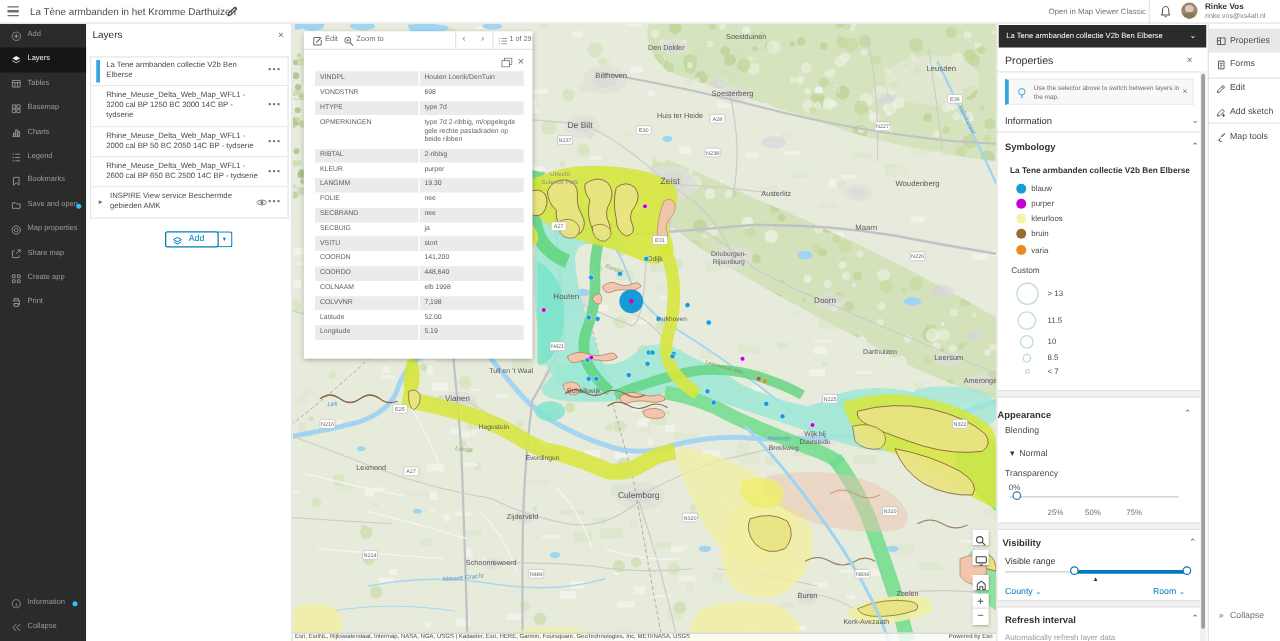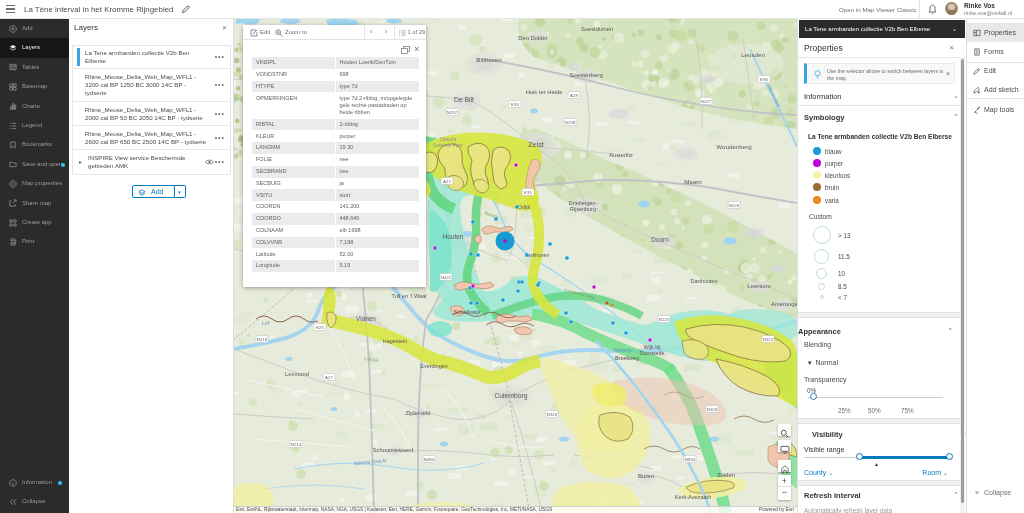--- a/index.html
+++ b/index.html
@@ -1437,21 +1437,21 @@
     </div>
     <div id="attrib"><span style="padding-left:2px;">Esri, EsriNL, Rijkswaterstaat, Intermap, NASA, NGA, USGS | Kadaster, Esri, HERE, Garmin, Foursquare, GeoTechnologies, Inc, METI/NASA, USGS</span><span style="position:absolute;right:3px;">Powered by Esri</span></div>
   </div>
 
   <div id="topbar" class="abs">
     <div class="burger abs">
         <div></div>
         <div></div>
         <div></div>
       </div>
-    <div id="title" class="abs">La Tène interval in het Kromme Rijngebied</div>
+    <div id="title" class="abs">La Tène armbanden in het Kromme Darthuizen</div>
     <svg class="abs" style="left:181px;top:4px;" width="10" height="10" viewBox="0 0 10 10">
         <path d="M1.5 8.5 L2 6.5 L6.5 2 L8 3.5 L3.5 8 Z M7 1.5 L8.5 3" fill="none" stroke="#4a4a4a" stroke-width="0.9"></path>
       </svg>
     <div id="omvc" class="abs">Open in Map Viewer Classic</div>
     <div id="tb-div" class="abs"></div>
     <svg class="abs" style="left:927px;top:4px;" width="11" height="11" viewBox="0 0 11 11">
         <path d="M5.5 1.2 C3.8 1.2 3 2.5 3 4 L3 6.5 L2 8 L9 8 L8 6.5 L8 4 C8 2.5 7.2 1.2 5.5 1.2 Z" fill="none" stroke="#4a4a4a" stroke-width="0.8"></path>
         <path d="M4.6 9 A1 1 0 0 0 6.4 9" fill="none" stroke="#4a4a4a" stroke-width="0.8"></path>
       </svg>
     <div class="abs" style="left:945px;top:2px;width:13px;height:13px;border-radius:50%;background:#a08468;overflow:hidden;">
@@ -1637,21 +1637,21 @@
     <div style="position:absolute;left:6px;top:322px;font-size:7px;color:#4a4a4a;">Blending</div>
     <div style="position:absolute;left:10px;top:340px;font-size:7px;color:#4a4a4a;"><span style="color:#323232;">▾</span>&nbsp;&nbsp;Normal</div>
     <div style="position:absolute;left:6px;top:357px;font-size:7px;color:#4a4a4a;">Transparency</div>
     <div style="position:absolute;left:9px;top:368px;font-size:6.3px;color:#4a4a4a;">0%</div>
     <div style="position:absolute;left:10px;top:378px;width:135px;height:1px;background:#ccc;"></div>
     <div style="position:absolute;left:12px;top:374px;width:7px;height:7px;border-radius:50%;background:#fff;border:1.5px solid #2e7db3;"></div>
     <div style="position:absolute;left:40px;top:388px;font-size:6.3px;color:#6e6e6e;">25%</div>
     <div style="position:absolute;left:70px;top:388px;font-size:6.3px;color:#6e6e6e;">50%</div>
     <div style="position:absolute;left:103px;top:388px;font-size:6.3px;color:#6e6e6e;">75%</div>
     <div class="gap" style="top:399px;"></div>
-    <div class="sect" style="top:411px;left:14px;">Visibility<span class="chev" style="right:8px;">⌃</span></div>
+    <div class="sect" style="top:411px;left:4px;">Visibility<span class="chev" style="right:8px;">⌃</span></div>
     <div style="position:absolute;left:6px;top:427px;font-size:7px;color:#323232;">Visible range</div>
     <div style="position:absolute;left:6px;top:438px;width:147px;height:1px;background:#ccc;"></div>
     <div style="position:absolute;left:62px;top:437px;width:91px;height:3px;background:#0079c1;"></div>
     <div style="position:absolute;left:58px;top:434px;width:7px;height:7px;border-radius:50%;background:#fff;border:1.5px solid #0079c1;"></div>
     <div style="position:absolute;left:148px;top:434px;width:7px;height:7px;border-radius:50%;background:#fff;border:1.5px solid #0079c1;"></div>
     <div style="position:absolute;left:76px;top:442px;font-size:5px;color:#323232;">▲</div>
     <div style="position:absolute;left:6px;top:450px;font-size:7px;color:#0079c1;">County <span style="font-size:6px;">⌄</span></div>
     <div style="position:absolute;right:18px;top:450px;font-size:7px;color:#0079c1;">Room <span style="font-size:6px;">⌄</span></div>
     <div class="gap" style="top:461px;"></div>
     <div class="sect" style="top:472px;left:6px;">Refresh interval<span class="chev" style="right:8px;">⌃</span></div>

